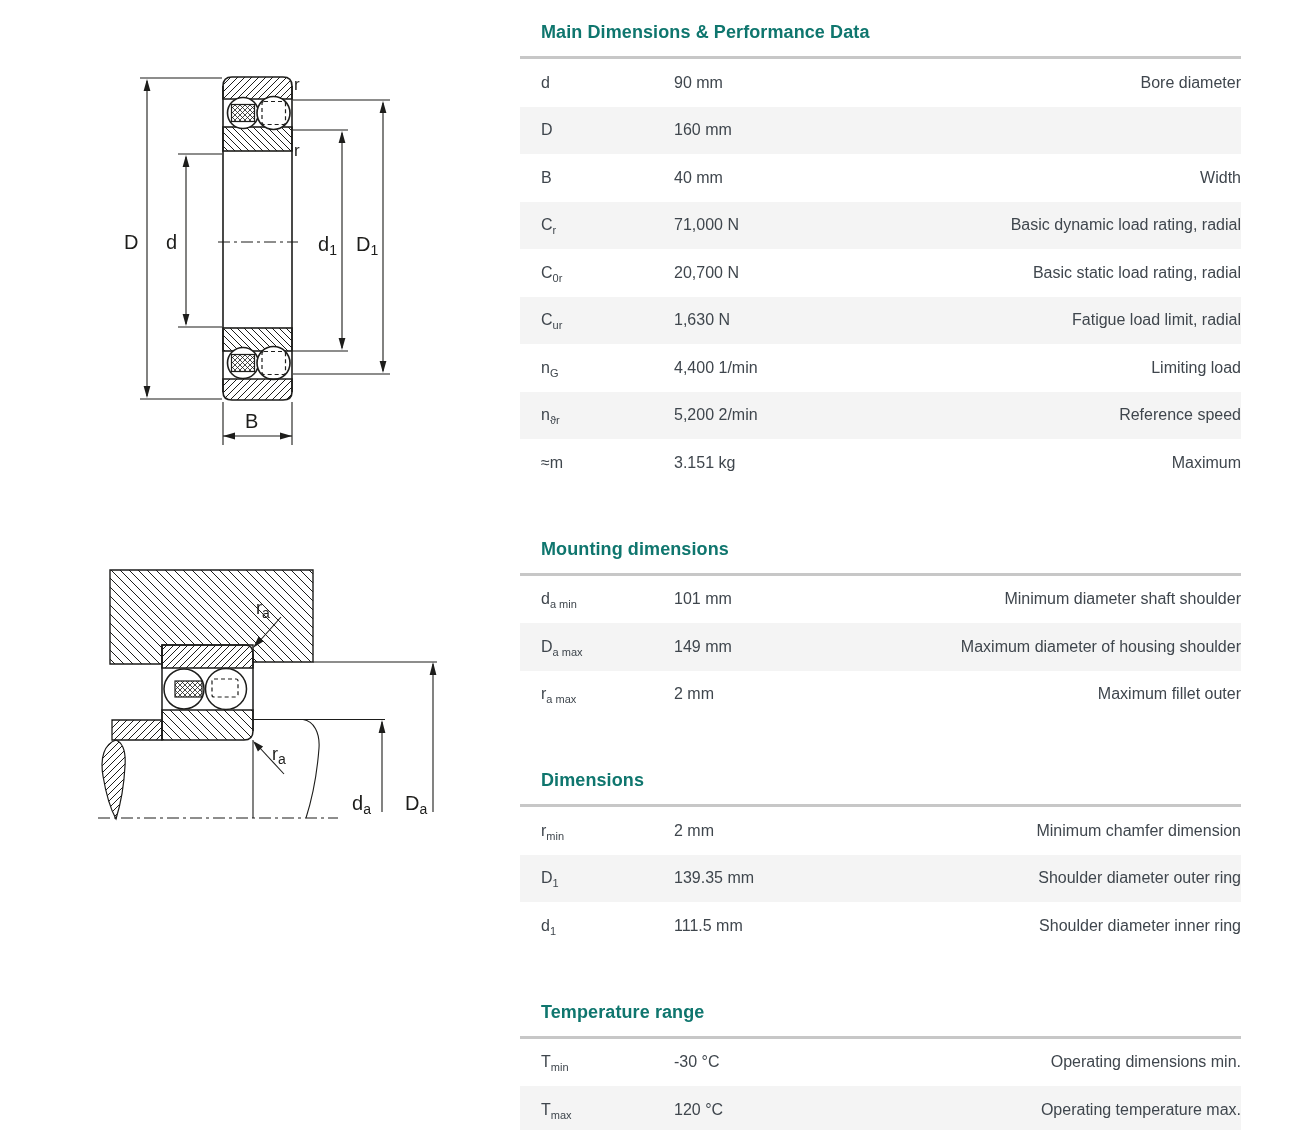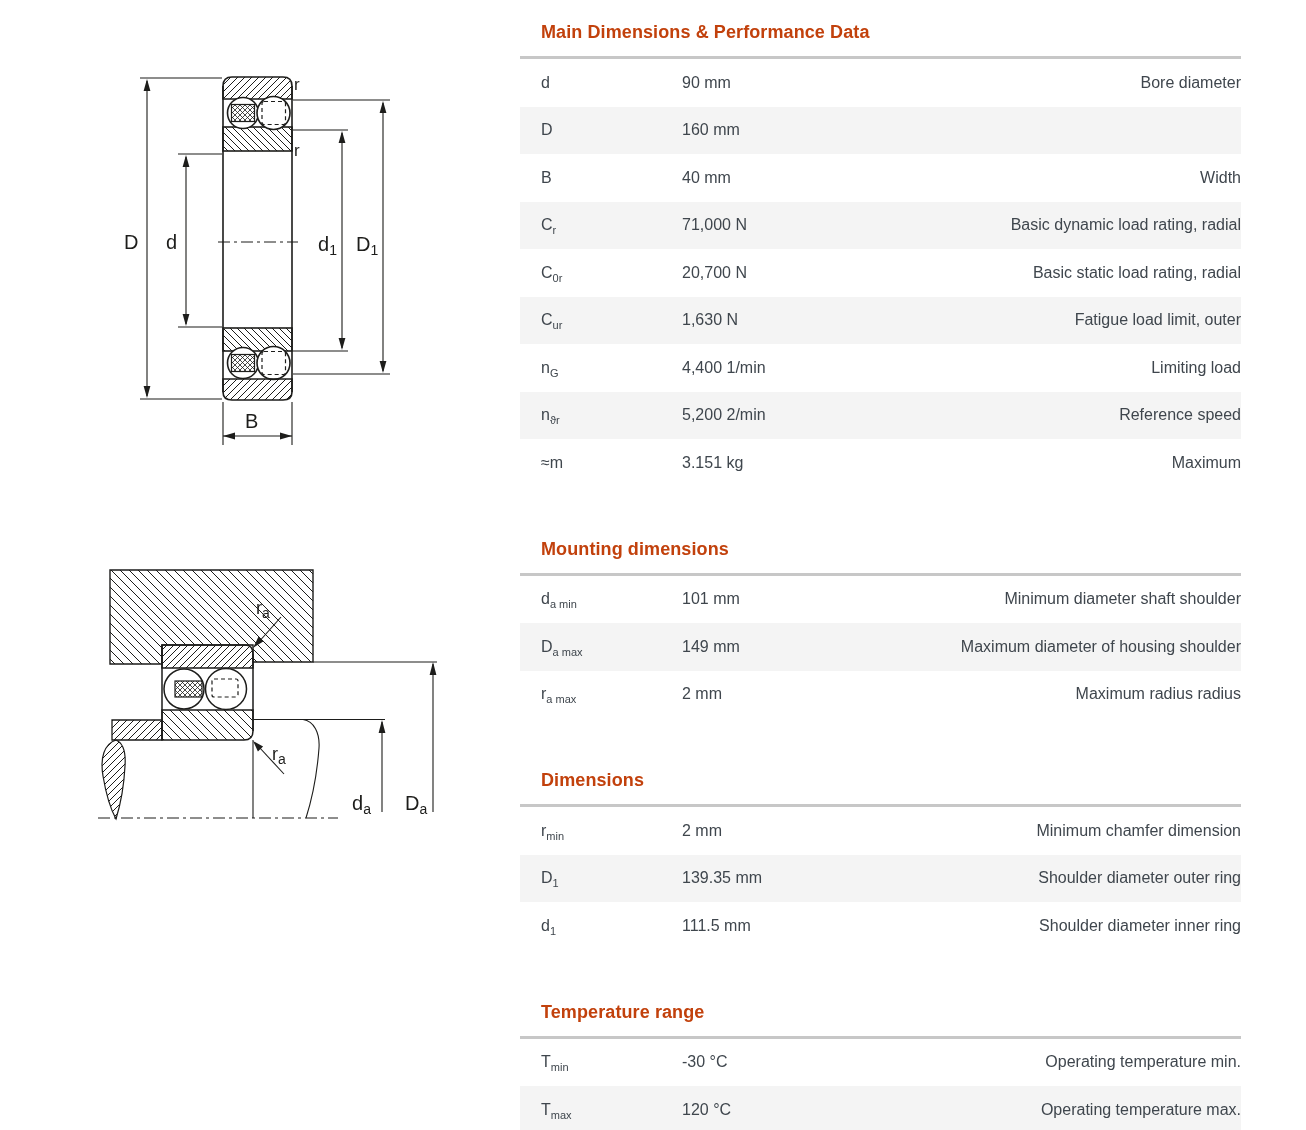--- a/index.html
+++ b/index.html
@@ -6,27 +6,27 @@
   body{
     width:1306px;height:1130px;position:relative;background:#ffffff;
     font-family:"Liberation Sans", sans-serif;overflow:hidden;
   }
   
   .tables{position:absolute;left:520px;top:0;width:721px;}
   .spec-section{margin:0;}
   .spec-section + .spec-section{margin-top:52px;}
   .sec-title{
     margin:0;padding:22px 0 13px 21px;font-size:18px;font-weight:700;
-    color:#c2410c;letter-spacing:.1px;
+    color:#0f766e;letter-spacing:.1px;
   }
   .spec-section + .spec-section .sec-title{padding-top:0;}
   .sec-divider{height:3px;background:#c7c7c7;}
   .spec-row{display:flex;align-items:center;height:47.5px;font-size:16px;color:#3f464d;}
   .spec-row:nth-child(even){background:#f4f4f4;}
-  .cell{white-space:nowrap;margin-left:8px;}
+  .cell{white-space:nowrap;}
   .sym{margin-left:21px;width:133px;}
   .val{width:195px;}
   .desc{flex:1;text-align:right;}
   .sym sub{font-size:11px;line-height:0;}
   
   .drawing{position:absolute;}
   #draw1{left:100px;top:55px;}
   #draw2{left:90px;top:550px;}
   .dim-label{font-family:"Liberation Sans",sans-serif;font-size:20px;fill:#1d1d1b;}
   .r-label{font-family:"Liberation Sans",sans-serif;font-size:17px;fill:#1d1d1b;}
@@ -210,21 +210,21 @@
           <div class="cell desc">Basic dynamic load rating, radial</div>
         </div>
         <div class="spec-row">
           <div class="cell sym"><span>C</span><sub>0r</sub></div>
           <div class="cell val">20,700 N</div>
           <div class="cell desc">Basic static load rating, radial</div>
         </div>
         <div class="spec-row">
           <div class="cell sym"><span>C</span><sub>ur</sub></div>
           <div class="cell val">1,630 N</div>
-          <div class="cell desc">Fatigue load limit, outer</div>
+          <div class="cell desc">Fatigue load limit, radial</div>
         </div>
         <div class="spec-row">
           <div class="cell sym"><span>n</span><sub>G</sub></div>
           <div class="cell val">4,400 1/min</div>
           <div class="cell desc">Limiting load</div>
         </div>
         <div class="spec-row">
           <div class="cell sym"><span>n</span><sub>ϑr</sub></div>
           <div class="cell val">5,200 2/min</div>
           <div class="cell desc">Reference speed</div>
@@ -247,21 +247,21 @@
           <div class="cell desc">Minimum diameter shaft shoulder</div>
         </div>
         <div class="spec-row">
           <div class="cell sym"><span>D</span><sub>a max</sub></div>
           <div class="cell val">149 mm</div>
           <div class="cell desc">Maximum diameter of housing shoulder</div>
         </div>
         <div class="spec-row">
           <div class="cell sym"><span>r</span><sub>a max</sub></div>
           <div class="cell val">2 mm</div>
-          <div class="cell desc">Maximum radius radius</div>
+          <div class="cell desc">Maximum fillet outer</div>
         </div>
       </div>
   </section>
 
   <section class="spec-section">
     <h3 class="sec-title">Dimensions</h3>
     <div class="sec-divider"></div>
     <div class="rows">
         <div class="spec-row">
           <div class="cell sym"><span>r</span><sub>min</sub></div>
@@ -281,21 +281,21 @@
       </div>
   </section>
 
   <section class="spec-section">
     <h3 class="sec-title">Temperature range</h3>
     <div class="sec-divider"></div>
     <div class="rows">
         <div class="spec-row">
           <div class="cell sym"><span>T</span><sub>min</sub></div>
           <div class="cell val">-30 °C</div>
-          <div class="cell desc">Operating temperature min.</div>
+          <div class="cell desc">Operating dimensions min.</div>
         </div>
         <div class="spec-row">
           <div class="cell sym"><span>T</span><sub>max</sub></div>
           <div class="cell val">120 °C</div>
           <div class="cell desc">Operating temperature max.</div>
         </div>
       </div>
   </section>
 
 </div>

